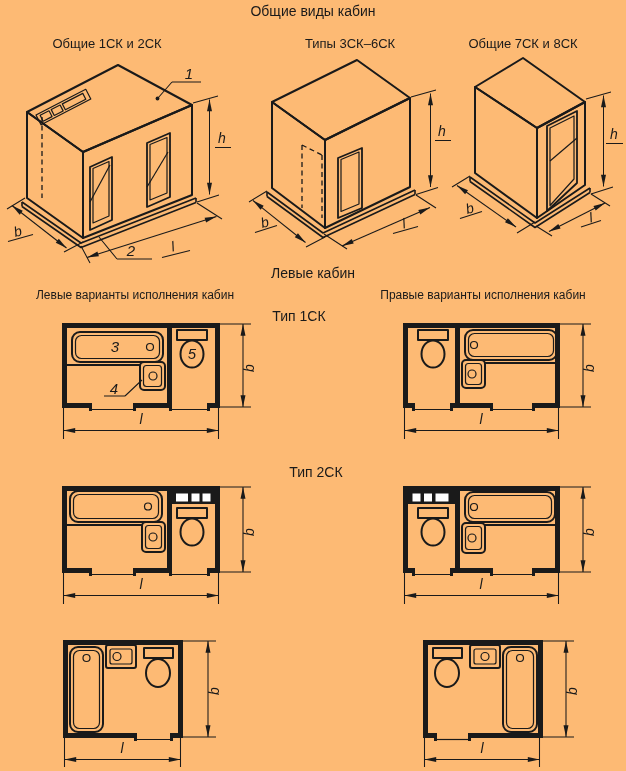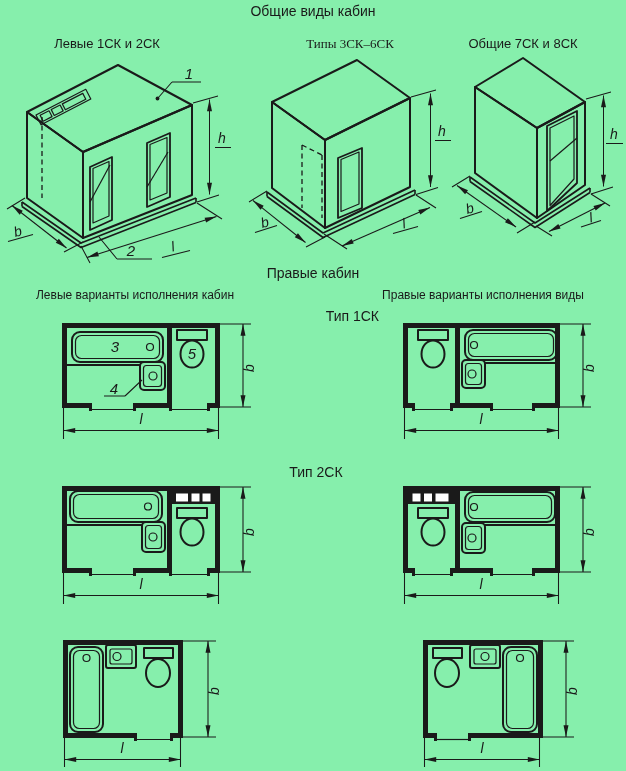--- a/index.html
+++ b/index.html
@@ -1,16 +1,16 @@
 <!DOCTYPE html>
 <html><head>
 <meta charset="utf-8">
 <style>
   html,body{margin:0;padding:0;background:#fff;}
-  .canvas{position:relative;width:626px;height:771px;background:#86efac;overflow:hidden;
+  .canvas{position:relative;width:626px;height:771px;background:#fdba74;overflow:hidden;
           font-family:"Liberation Sans",sans-serif;color:#1a1a1a;}
   .lbl{position:absolute;text-align:center;font-size:14px;line-height:1.1;color:#1a1a1a;white-space:nowrap;}
   .lbl.small{font-size:12px;}
   .lbl.fig{font-size:13px;}
   svg{position:absolute;overflow:visible;}
   
   .o2{stroke:#1a1a1a;stroke-width:2;fill:none;stroke-linejoin:round;stroke-linecap:round;}
   .o16{stroke:#1a1a1a;stroke-width:1.6;fill:none;stroke-linejoin:round;}
   .o18{stroke:#1a1a1a;stroke-width:1.8;fill:none;stroke-linejoin:round;}
   .t1{stroke:#1a1a1a;stroke-width:1.2;fill:none;stroke-linejoin:round;}
@@ -29,22 +29,22 @@
 
   <svg width="0" height="0">
     <defs>
       <marker id="arw" markerWidth="14" markerHeight="8" refX="12.5" refY="3" orient="auto-start-reverse" markerUnits="userSpaceOnUse">
         <path d="M0.8,0.5 L12.5,3 L0.8,5.5 Z" fill="#1a1a1a"></path>
       </marker>
     </defs>
   </svg>
 
   <div class="lbl" style="left:0;top:4px;width:626px;">Общие виды кабин</div>
-  <div class="lbl fig" style="left:17px;top:37px;width:180px;">Левые 1СК и 2СК</div>
-  <div class="lbl fig" style="left:260px;top:37px;width:180px;font-family:Liberation Serif, serif;">Типы 3СК–6СК</div>
+  <div class="lbl fig" style="left:17px;top:37px;width:180px;">Общие 1СК и 2СК</div>
+  <div class="lbl fig" style="left:260px;top:37px;width:180px;">Типы 3СК–6СК</div>
   <div class="lbl fig" style="left:433px;top:37px;width:180px;">Общие 7СК и 8СК</div>
 
   <svg style="left:0;top:55px;" width="240" height="210" viewBox="0 0 240 210">
     <path class="o2" d="M27,57 L118,10 L192,50 L83,97 Z"></path>
     <path class="o2" d="M27,57 L83,97 L83,183 L27,143 Z"></path>
     <path class="o2" d="M83,97 L192,50 L192,140 L83,183 Z"></path>
     <g>
       <path class="o16" d="M22,147 L81,188 L196,143"></path>
       <path class="o16" d="M22,151.5 L81,192.5 L196,147.5"></path>
       <path class="o16" d="M22,147 L22,151.5 M196,143 L196,147.5"></path>
@@ -158,24 +158,24 @@
       <path class="xl" d="M20,163.5 L42,156.5"></path>
     </g>
     <g>
       <path class="xl" d="M96,171 L112,181 M151,139 L170,151"></path>
       <line class="dl" x1="109" y1="176.5" x2="165" y2="148" marker-start="url(#arw)" marker-end="url(#arw)"></line>
       <text class="dim" transform="translate(152,167) rotate(-14)" text-anchor="middle">l</text>
       <path class="xl" d="M141,172 L161,165.5"></path>
     </g>
   </svg>
 
-  <div class="lbl" style="left:0;top:266px;width:626px;">Правые кабин</div>
+  <div class="lbl" style="left:0;top:266px;width:626px;">Левые кабин</div>
   <div class="lbl small" style="left:30px;top:289px;width:210px;">Левые варианты исполнения кабин</div>
-  <div class="lbl small" style="left:378px;top:289px;width:210px;">Правые варианты исполнения виды</div>
-  <div class="lbl" style="left:253px;top:309px;width:126px;text-align:right;">Тип 1СК</div>
+  <div class="lbl small" style="left:378px;top:289px;width:210px;">Правые варианты исполнения кабин</div>
+  <div class="lbl" style="left:236px;top:309px;width:126px;">Тип 1СК</div>
   <div class="lbl" style="left:253px;top:465px;width:126px;">Тип 2СК</div>
 
   <svg style="left:30px;top:310px;" width="230" height="135" viewBox="0 0 230 135">
     <g>
       <rect class="wf" x="32" y="13" width="158" height="5"></rect>
       <rect class="wf" x="32" y="13" width="5" height="85"></rect>
       <rect class="wf" x="185" y="13" width="5" height="85"></rect>
       <rect class="wf" x="137" y="13" width="5" height="85"></rect>
       <rect class="wf" x="32" y="93" width="30" height="5"></rect>
       <rect class="wf" x="103" y="93" width="39" height="5"></rect>

